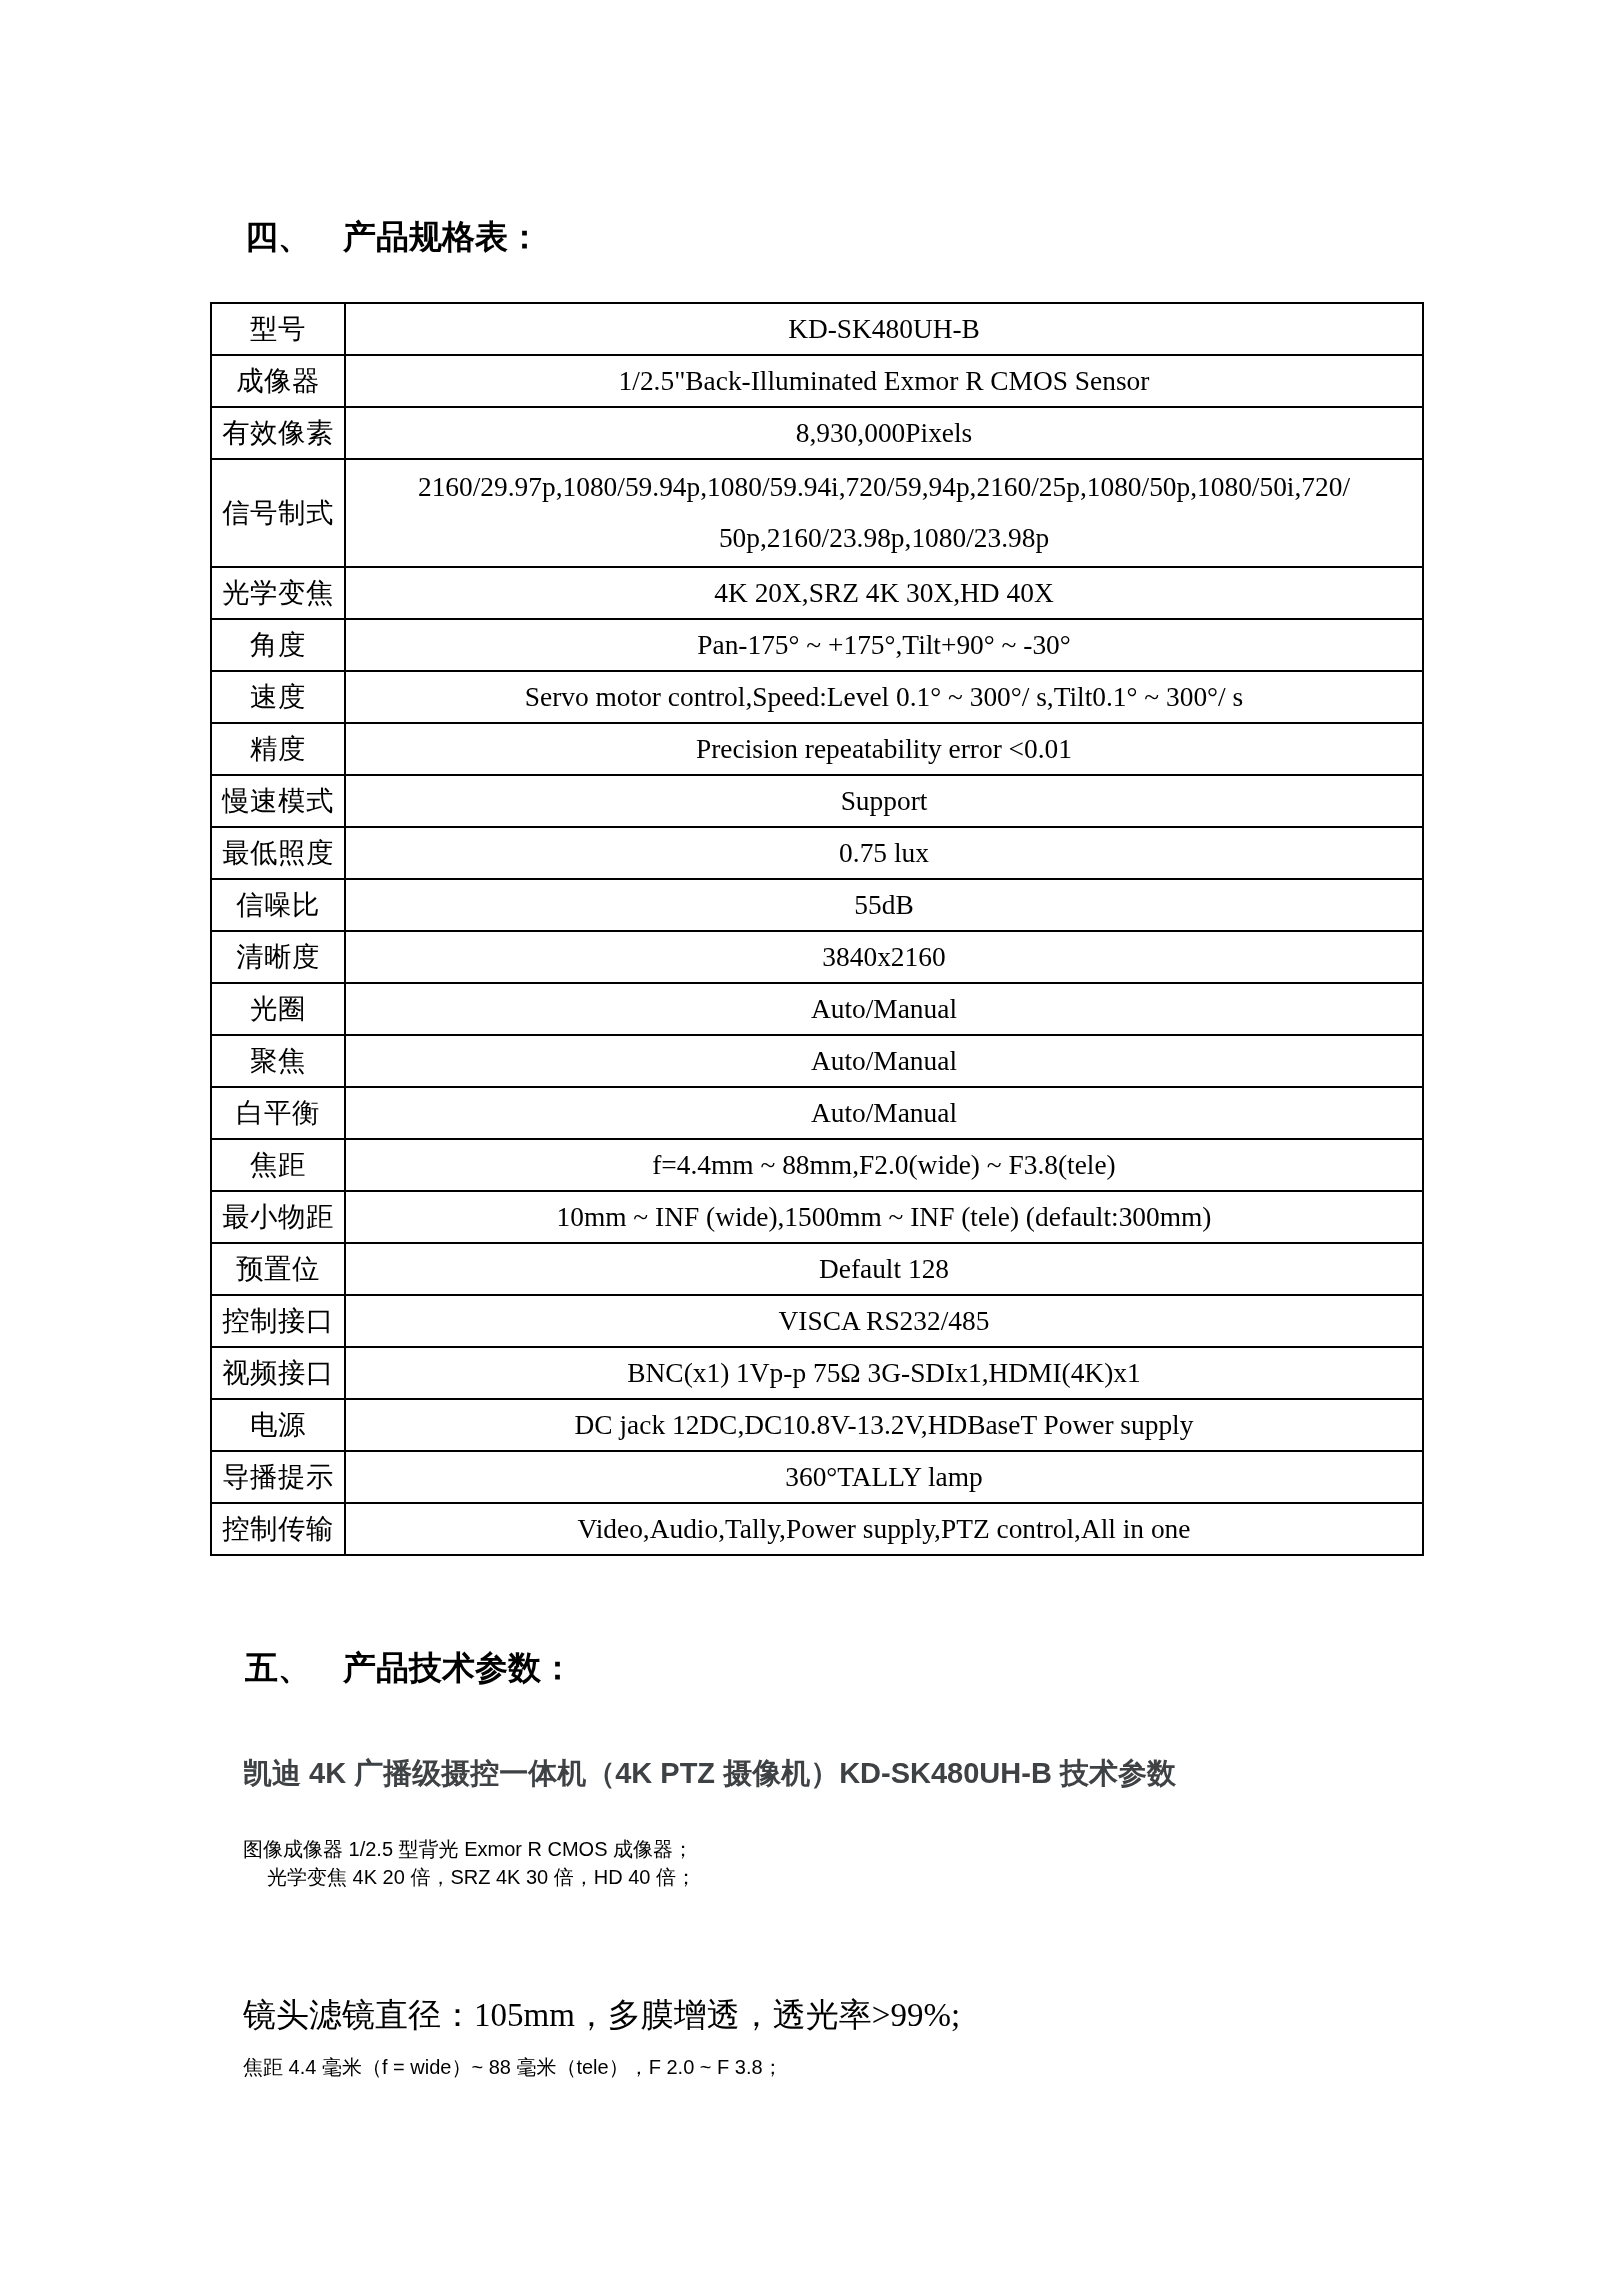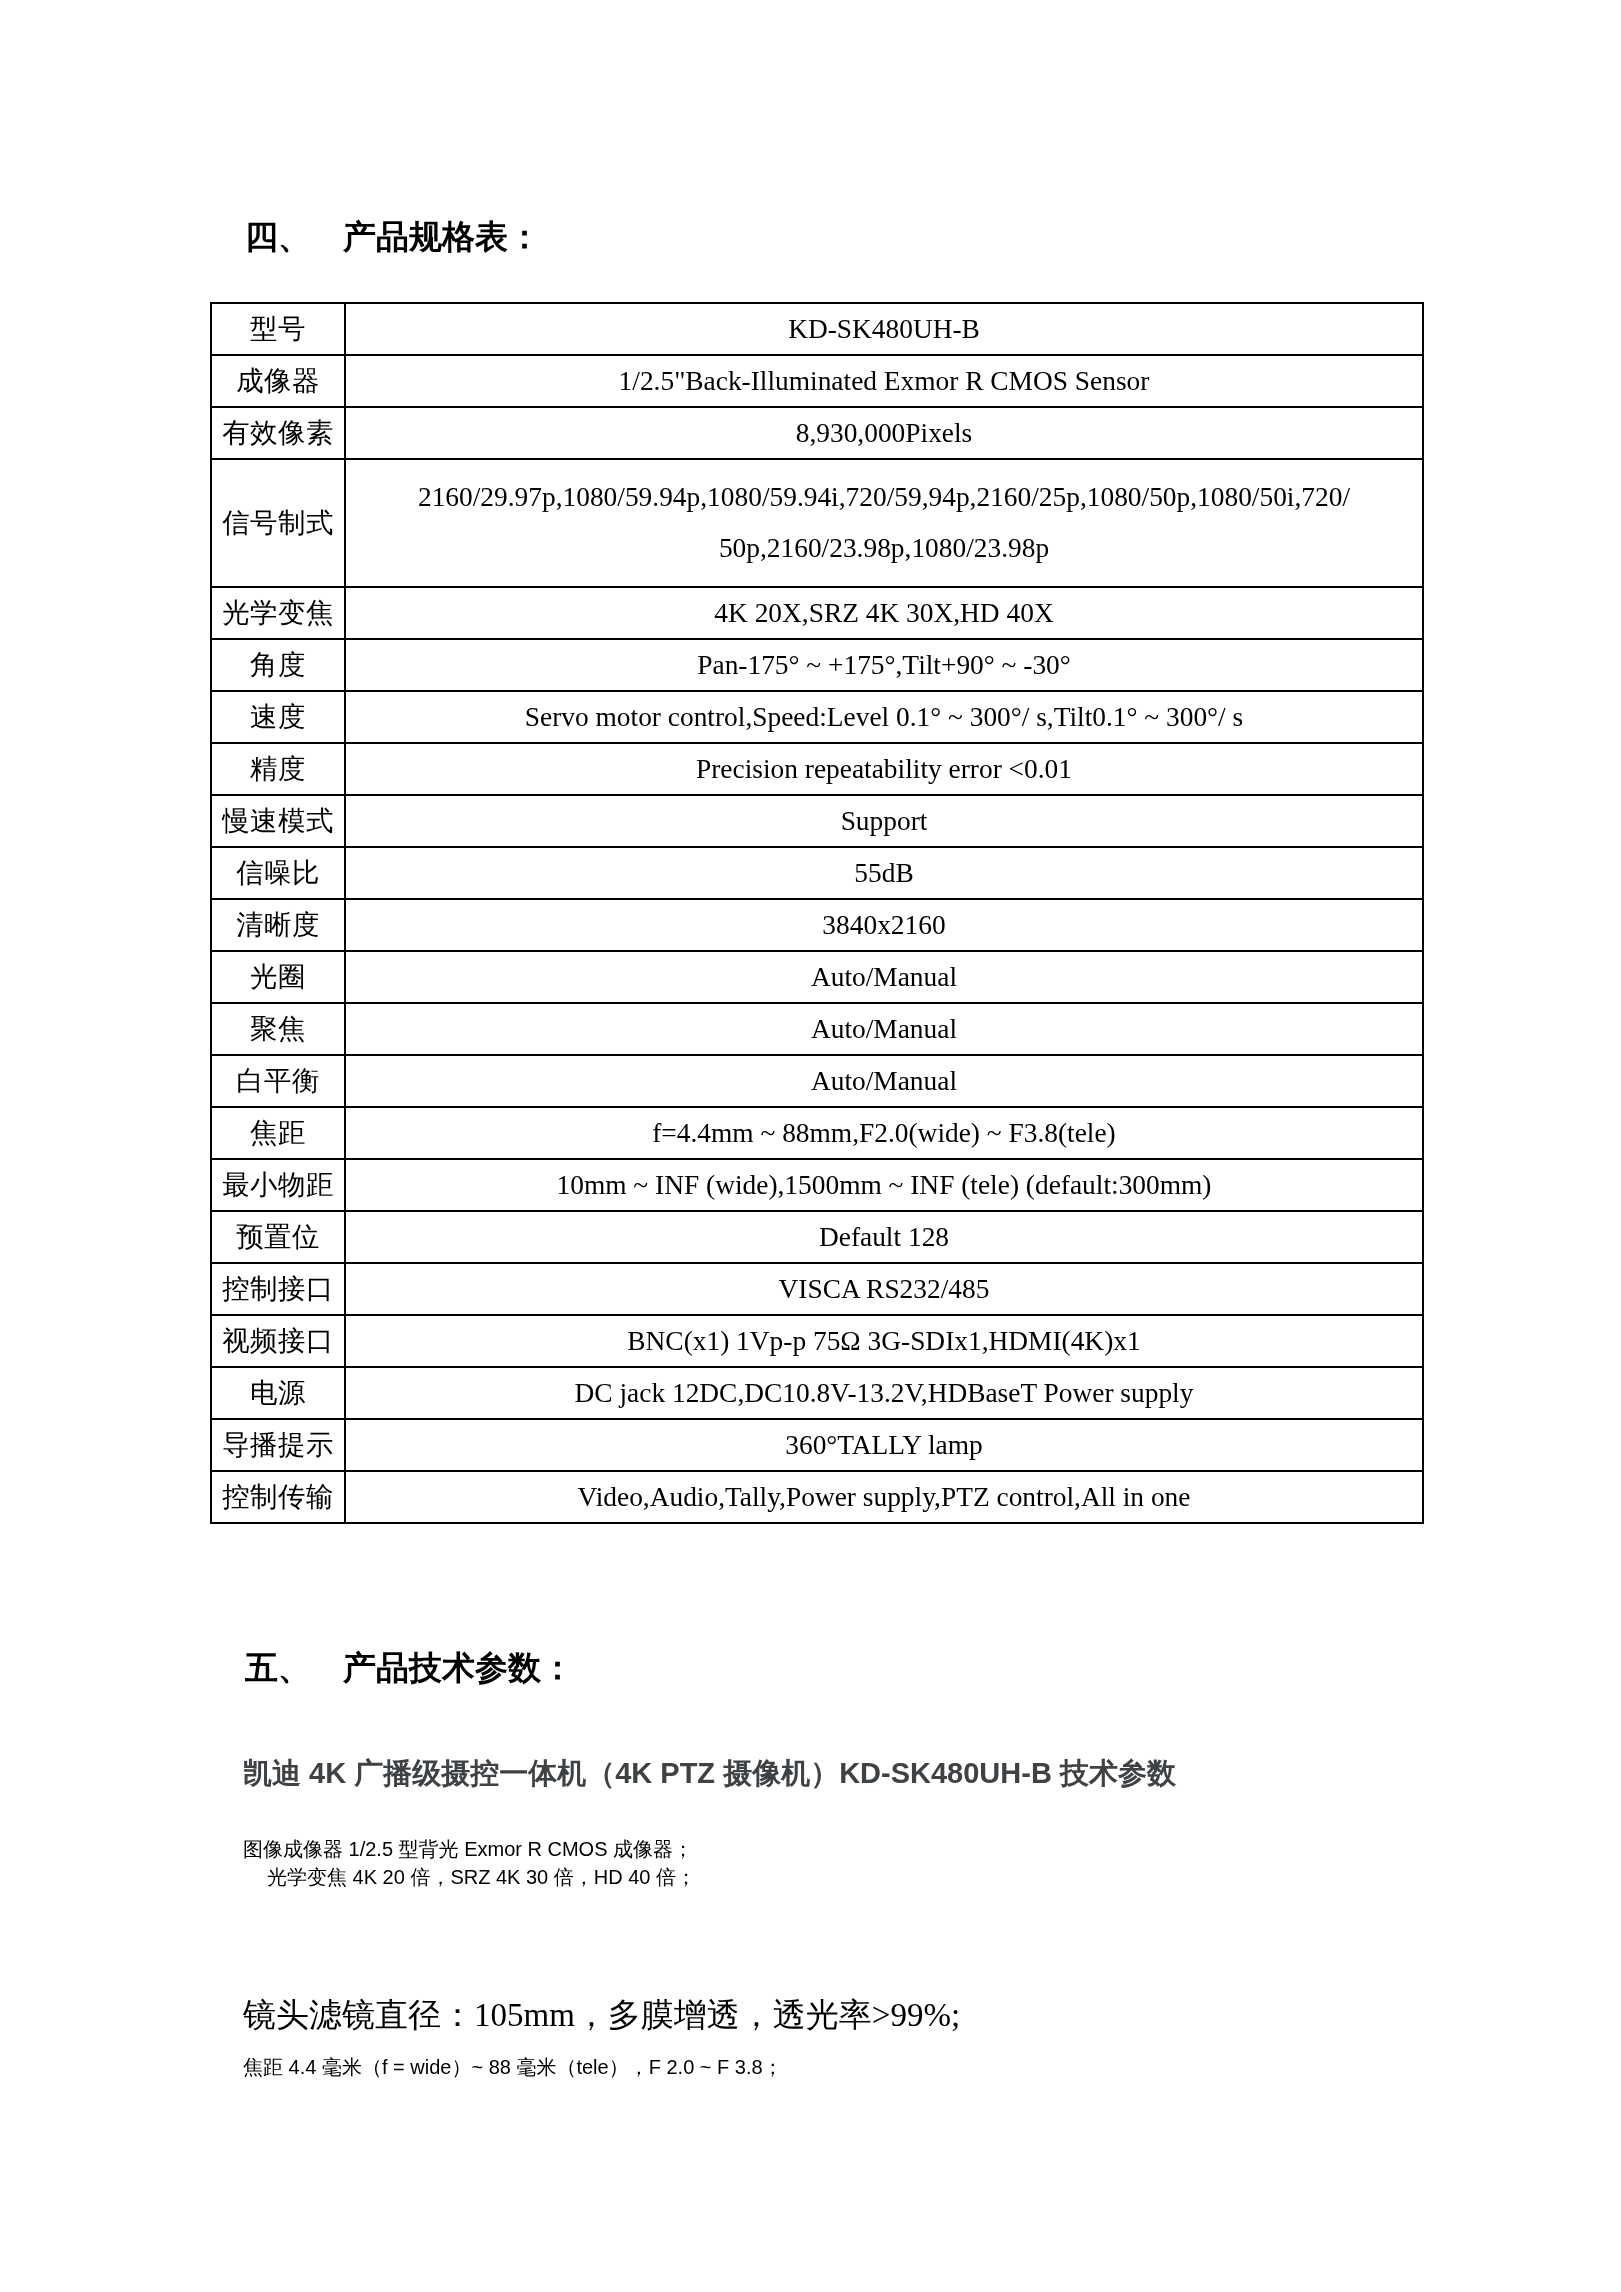--- a/index.html
+++ b/index.html
@@ -33,21 +33,21 @@
     width: 1214px;
     border-collapse: collapse;
     table-layout: fixed;
   }
   table.spec-table td {
     border: 2.9px solid #000000;
     padding: 0;
     vertical-align: middle;
   }
   table.spec-table tr { height: 52px; font-family: Liberation Serif, serif; }
-  table.spec-table tr.tall { height: 128px; }
+  table.spec-table tr.tall { height: 108px; }
   td.lbl {
     width: 132px;
     text-align: center;
     font-size: 27.4px;
     letter-spacing: 0.5px;
   }
   td.val {
     text-align: center;
     font-size: 27.4px;
   }
@@ -136,20 +136,26 @@
             <div>Precision repeatability error &lt;0.01</div>
           </td>
         </tr>
         <tr>
           <td class="lbl">慢速模式</td>
           <td class="val">
             <div>Support</div>
           </td>
         </tr>
         <tr>
+          <td class="lbl">最低照度</td>
+          <td class="val">
+            <div>0.75 lux</div>
+          </td>
+        </tr>
+        <tr>
           <td class="lbl">信噪比</td>
           <td class="val">
             <div>55dB</div>
           </td>
         </tr>
         <tr>
           <td class="lbl">清晰度</td>
           <td class="val">
             <div>3840x2160</div>
           </td>

